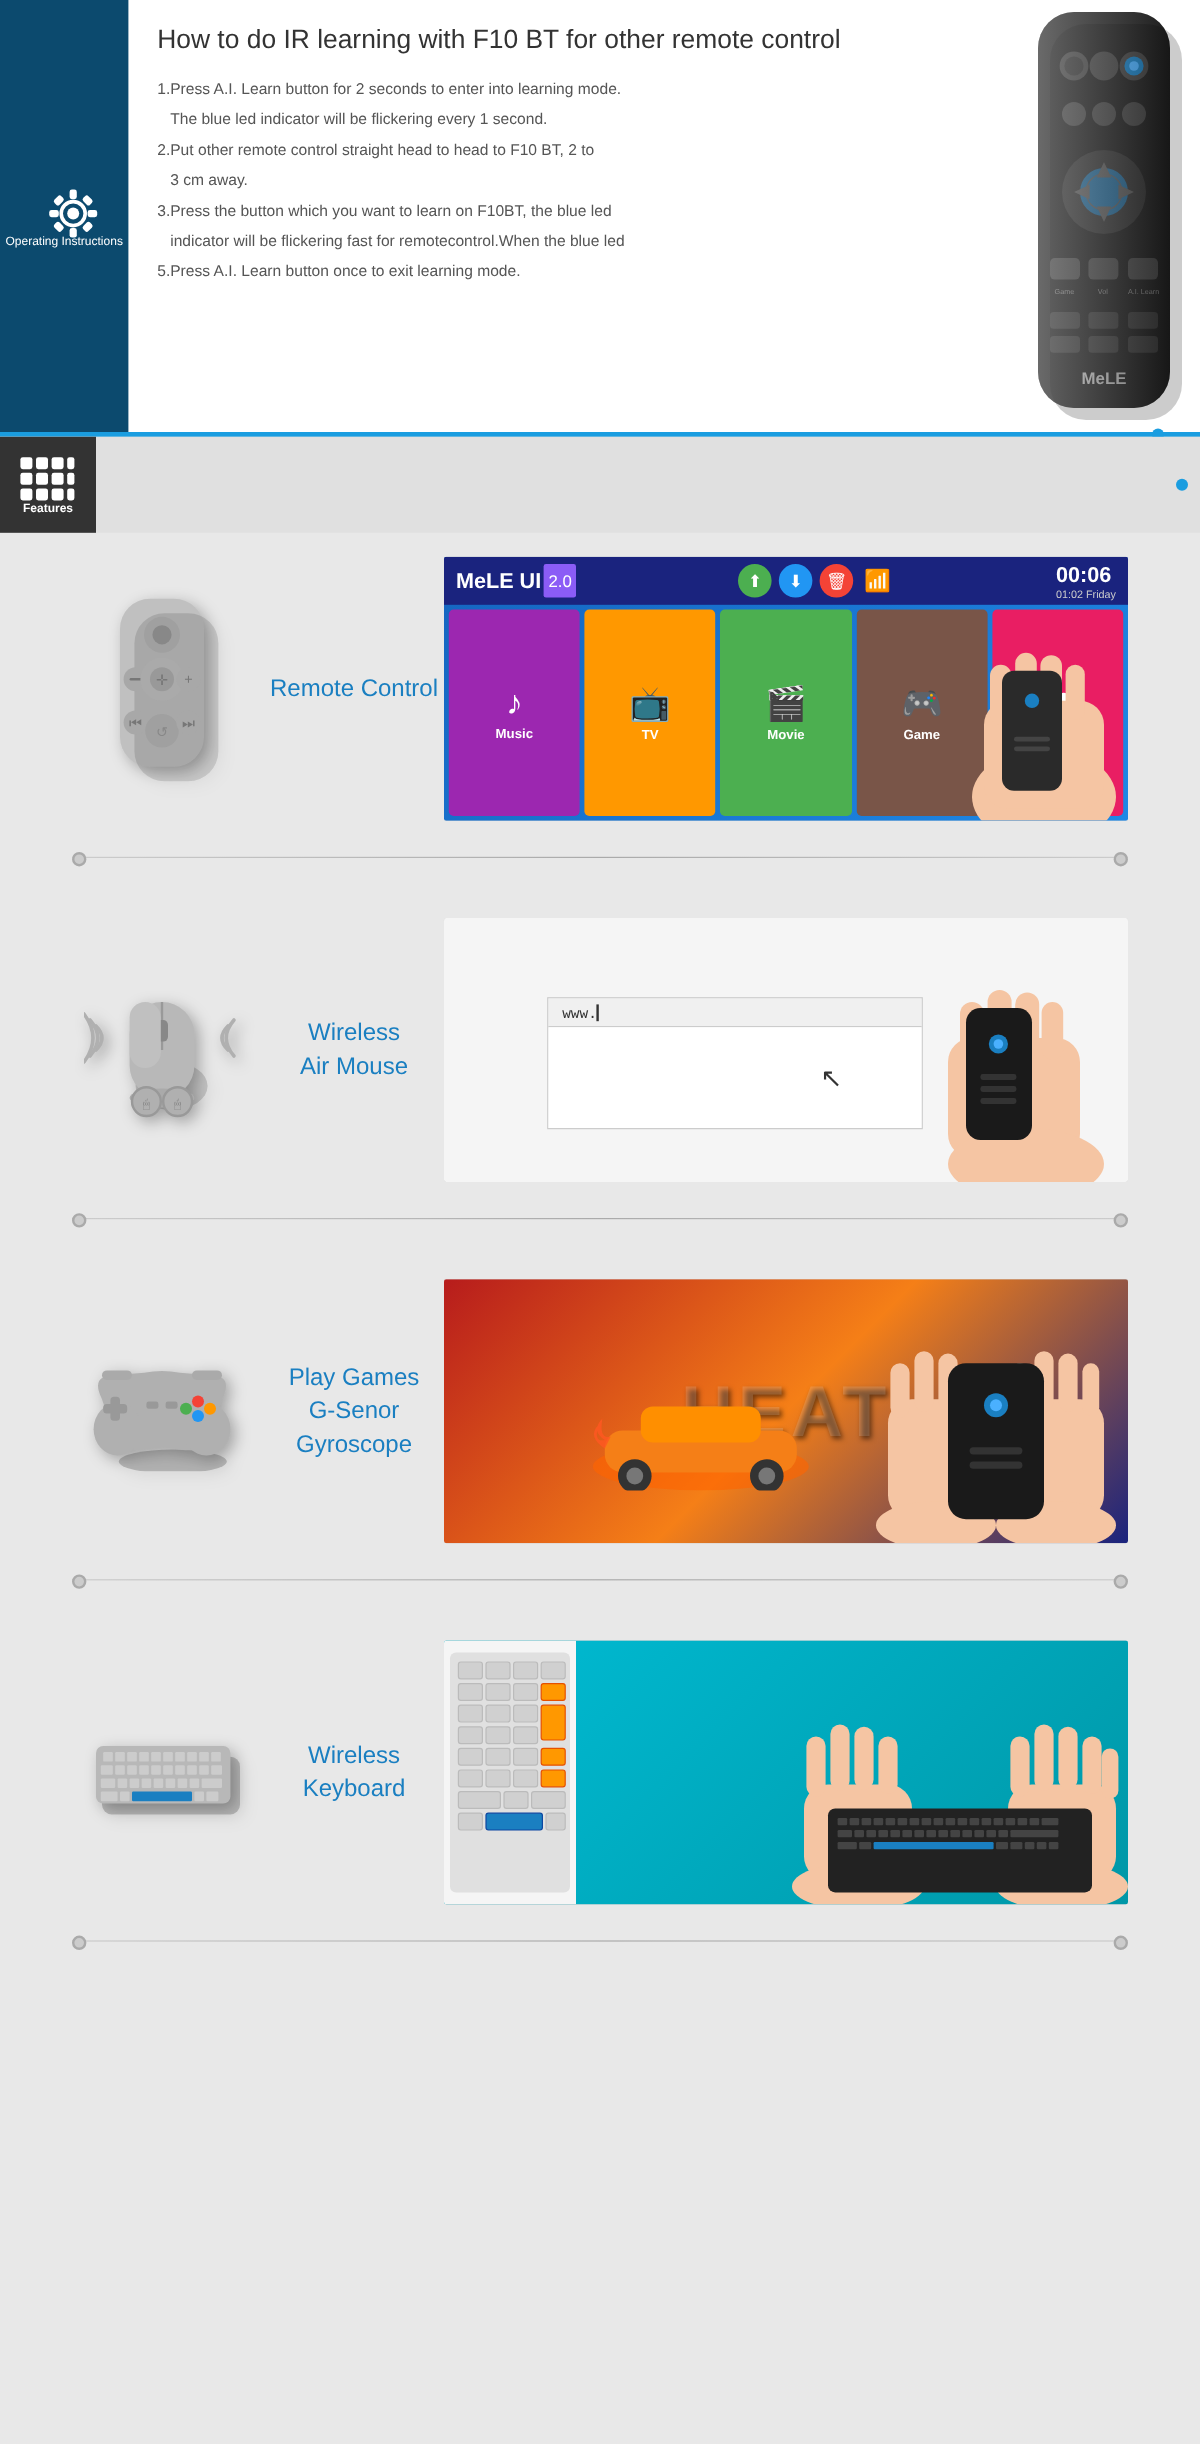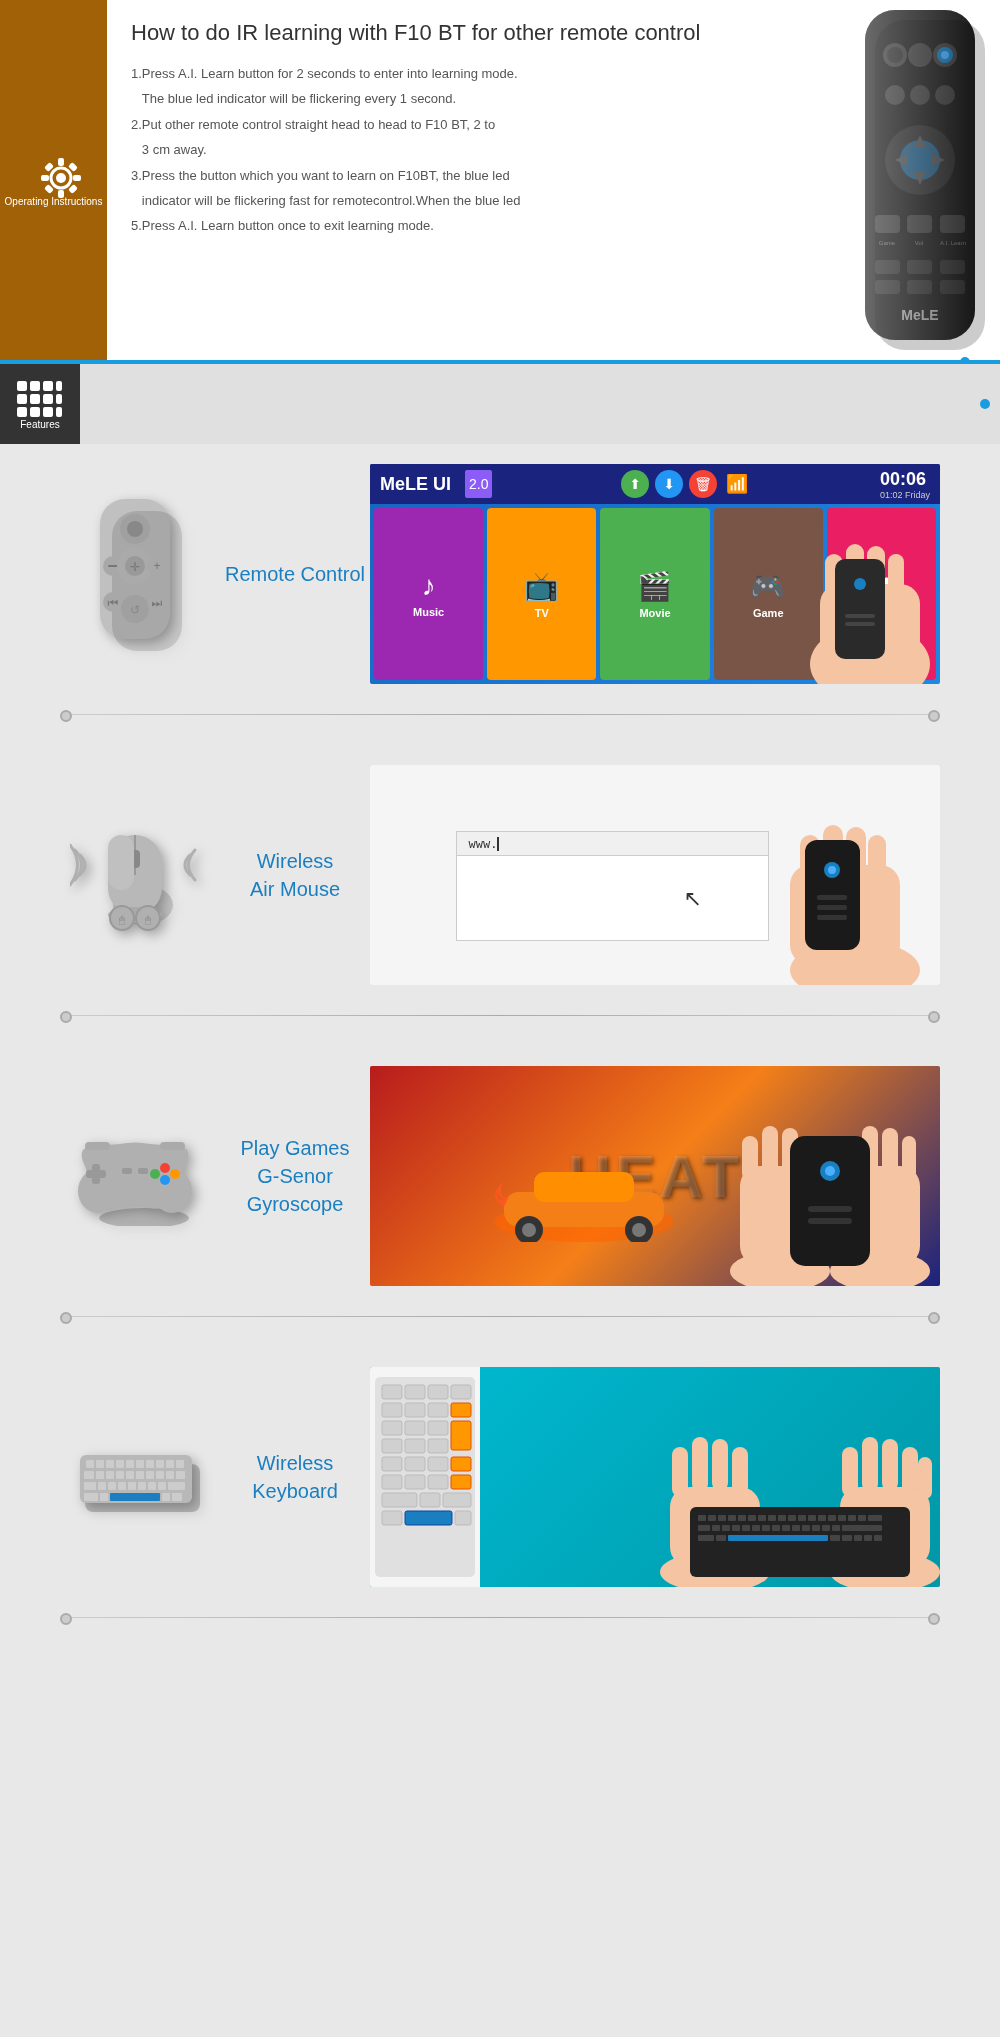--- a/index.html
+++ b/index.html
@@ -15,21 +15,21 @@
       width: 100%;
       background: #fff;
       display: flex;
       position: relative;
       min-height: 360px;
     }
 
     .icon-box {
       width: 107px;
       min-height: 107px;
-      background: #a16207;
+      background: #0c4a6e;
       display: flex;
       flex-direction: column;
       align-items: center;
       justify-content: center;
       flex-shrink: 0;
     }
 
     .icon-box .icon-grid {
       display: grid;
       grid-template-columns: repeat(3,10px);
@@ -86,20 +86,21 @@
     }
 
     .features-icon-box {
       width: 80px;
       height: 80px;
       background: #333;
       display: flex;
       flex-direction: column;
       align-items: center;
       justify-content: center;
+      font-weight: bold;
     }
 
     .features-label {
       color: #fff;
       font-size: 10px;
     }
 
     
     .blue-dot {
       width: 10px; height: 10px;
@@ -454,21 +455,21 @@
         <span>Remote Control</span>
         <br>
         <span></span>
       </div>
     </div>
 
     <div class="feature-image">
       <div class="img-remote-ui">
 
         <div class="ui-topbar">
-          <div style="display:flex;align-items:center;gap:14px;">
+          <div style="display:flex;align-items:center;gap:2px;">
             <span style="font-size:18px;font-weight:bold;color:#fff;">MeLE UI</span>
             <span style="background:#8b5cf6;color:#fff;font-size:14px;padding:6px 4px;border-radius:2px;">2.0</span>
           </div>
           <div class="ui-icons">
             <div class="ui-icon-btn ui-icon-up">⬆</div>
             <div class="ui-icon-btn ui-icon-dl">⬇</div>
             <div class="ui-icon-btn ui-icon-del">🗑</div>
             <div class="ui-icon-btn ui-icon-wifi">📶</div>
           </div>
           <div>

